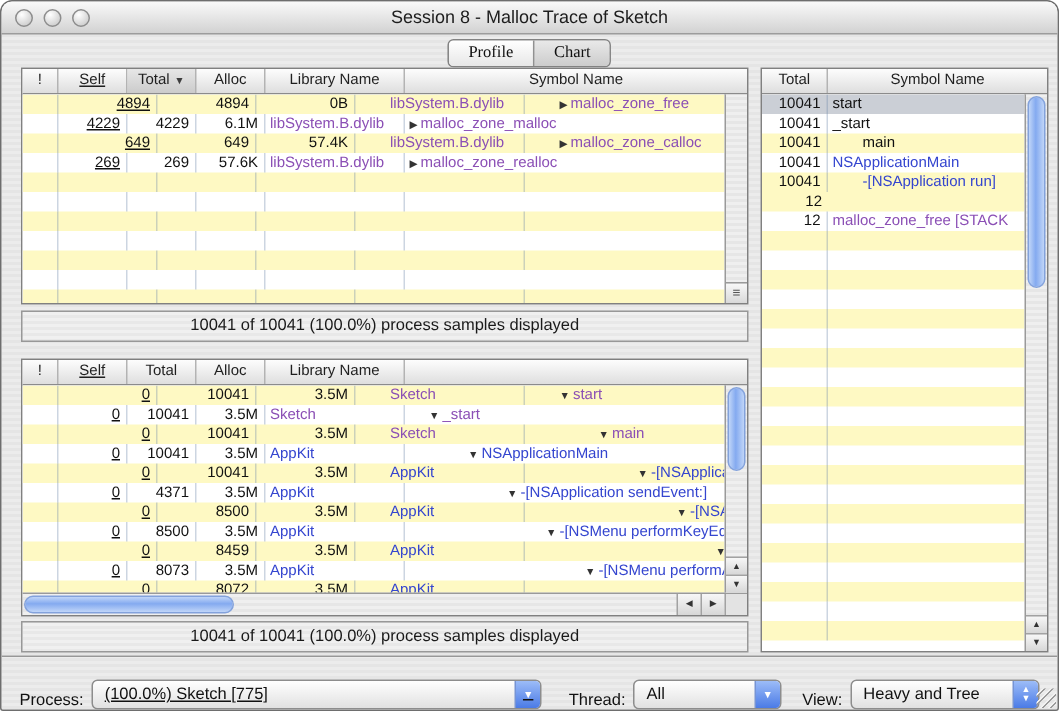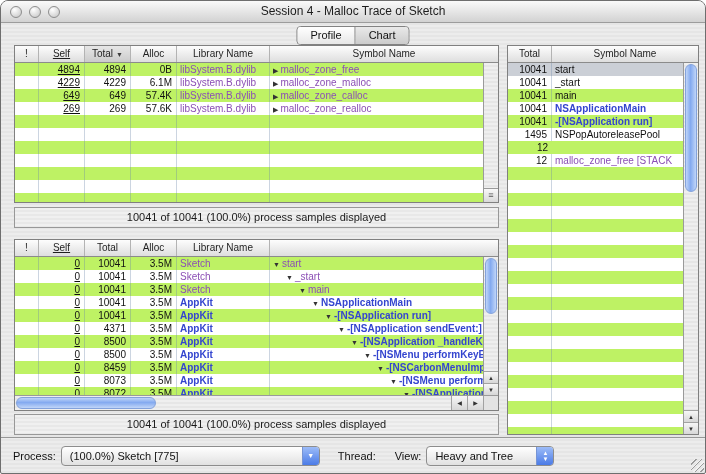--- a/index.html
+++ b/index.html
@@ -17,21 +17,21 @@
   .light {
     width:12px; height:12px; border-radius:50%;
     background:radial-gradient(circle at 35% 28%, #ffffff, #c2c2c2);
     border:1px solid #8d8d8d; display:inline-block;
   }
   .title { text-align:center; font-size:12px; line-height:21px; color:#1d1d1d; }
   #content { position:absolute; top:22px; left:0; right:0; bottom:0; }
 
   .tabbar {
     position:absolute; top:3px; left:50%; transform:translateX(-50%);
-    display:flex; height:19px; border:1px solid #828282; border-radius:4px; overflow:hidden;
+    display:flex; height:19px; border:1px solid #828282; border-radius:4px; overflow:hidden;font-family:Liberation Serif, serif;
   }
   .tab { padding:0 13px; font-size:11px; line-height:17px; color:#111;
          background:linear-gradient(#e9e9e9,#cccccc); }
   .tab + .tab { border-left:1px solid #919191; }
   .tab.selected { background:linear-gradient(#ffffff,#e7e7e7); }
 
   .pane { position:absolute; border:1px solid #808080; background:#fff;
           display:flex; flex-direction:column; overflow:hidden; }
   #top-pane   { left:13px; top:22px;  width:485px; height:158px; }
   #bottom-pane{ left:13px; top:216px; width:485px; height:172px; }
@@ -50,30 +50,30 @@
   .w-total { width:46px; flex:0 0 46px; }
   .w-alloc { width:46px; flex:0 0 46px; }
   .w-lib   { width:93px; flex:0 0 93px; }
   .w-sym   { flex:1 1 auto; min-width:0; }
   .w-rtotal{ width:44px; flex:0 0 44px; }
   .w-rsym  { flex:1 1 auto; min-width:0; }
 
   .tblwrap { display:flex; flex:1 1 auto; min-height:0; }
   .tbody { flex:1 1 auto; overflow:hidden; background:#fff; min-width:0; }
   .trow { display:flex; height:13px; flex:0 0 13px; font-size:10px; line-height:13px; color:#111; }
-  .trow.alt { background:#bef264; }
+  .trow.alt { background:#fef9c3;gap:20px; }
   .trow.sel { background:#cbcfd6; }
   .c { border-right:1px solid rgba(110,135,170,0.35); overflow:hidden; white-space:nowrap; }
   .c:last-child { border-right:none; }
   .c-n { text-align:right; padding-right:4px; }
   .c-lib { padding-left:3px; }
   .c-sym { padding-left:3px; }
   .tri { font-size:7px; color:#333; margin-right:2px; }
   .t-purple { color:#8B4FB5; }
-  .t-blue { color:#3445CF;font-weight:bold; }
+  .t-blue { color:#3445CF; }
   .t-plain { color:#111; }
 
   .vstrip { width:15px; flex:0 0 15px; border-left:1px solid #9a9a9a;
             background:repeating-linear-gradient(180deg,#efefef 0 2px,#e6e6e6 2px 4px);
             position:relative; }
   .vthumb { position:absolute; left:1px; right:1px; border-radius:6px;
             background:linear-gradient(90deg,#c0d5f8,#84aaf0 45%,#c0d5f8);
             border:1px solid #83a2dc; }
   .sbtn { position:absolute; left:0; right:0; height:12px;
           background:linear-gradient(#f7f7f7,#d7d7d7); border-top:1px solid #a2a2a2;
@@ -93,48 +93,48 @@
   .hcorner { width:15px; flex:0 0 15px; border-left:1px solid #a2a2a2; background:#e3e3e3; }
 
   .statusbox { position:absolute; left:13px; width:485px; height:21px;
                border:1px solid #989898; text-align:center; font-size:11px; color:#1a1a1a;
                line-height:19px;
                background:repeating-linear-gradient(180deg,#f0f0f0 0 2px,#e8e8e8 2px 4px); }
   #status-top { top:184px; }
   #status-bottom { top:391px; }
 
   #footer { position:absolute; left:0; right:0; top:414px; bottom:0;
-            border-top:1px solid #979797; display:flex; align-items:center; padding:0 12px; }
+            border-top:1px solid #979797; display:flex; align-items:flex-end; padding:0 12px; }
   .flabel { font-size:11px; color:#111; margin-right:5px; white-space:nowrap; }
   .ml18 { margin-left:18px; } .ml14 { margin-left:14px; }
   .popup { height:20px; border:1px solid #8d8d8d; border-radius:4px; overflow:hidden;
            background:linear-gradient(#ffffff,#e1e1e1); display:flex; align-items:center;
            font-size:11px; color:#111; }
-  #process-popup { width:259px; } #thread-popup { width:100px; } #view-popup { width:128px; }
+  #process-popup { width:304px;text-decoration:underline; } #thread-popup { width:100px; } #view-popup { width:128px; }
   .popup-val { padding:0 8px; white-space:nowrap; overflow:hidden; flex:1 1 auto; }
   .popup-cap { width:17px; flex:0 0 17px; align-self:stretch;
                background:linear-gradient(#9cbcf8,#4b7be6); border-left:1px solid #7694d4;
                color:#fff; display:flex; flex-direction:column; align-items:center;
                justify-content:center; font-size:7px; line-height:7px; }
   .popup-cap.stacked { font-size:6px; line-height:6px; }
   #resize-grip { position:absolute; right:1px; bottom:1px; width:13px; height:13px;
                  background:repeating-linear-gradient(-45deg, rgba(0,0,0,0) 0 2px,
                    #9c9c9c 2px 3px, #f2f2f2 3px 4px); }
 </style>
 </head>
 <body>
 
 <div id="window">
   <div class="titlebar">
     <div class="traffic">
       <span class="light"></span>
       <span class="light"></span>
       <span class="light"></span>
     </div>
-    <div class="title">Session 4 - Malloc Trace of Sketch</div>
+    <div class="title">Session 8 - Malloc Trace of Sketch</div>
   </div>
 
   <div id="content">
 
     <div class="tabbar">
       <div class="tab selected">Profile</div>
       <div class="tab">Chart</div>
     </div>
 
     <div class="pane" id="top-pane">
@@ -383,24 +383,20 @@
               <div class="c w-rsym c-sym t-plain">main</div>
             </div>
             <div class="trow">
               <div class="c w-rtotal c-n">10041</div>
               <div class="c w-rsym c-sym t-blue">NSApplicationMain</div>
             </div>
             <div class="trow alt">
               <div class="c w-rtotal c-n">10041</div>
               <div class="c w-rsym c-sym t-blue">-[NSApplication run]</div>
             </div>
-            <div class="trow">
-              <div class="c w-rtotal c-n">1495</div>
-              <div class="c w-rsym c-sym t-plain">NSPopAutoreleasePool</div>
-            </div>
             <div class="trow alt">
               <div class="c w-rtotal c-n">12</div>
             </div>
             <div class="trow">
               <div class="c w-rtotal c-n">12</div>
               <div class="c w-rsym c-sym t-purple">malloc_zone_free [STACK</div>
             </div>
             <div class="trow alt">
               <div class="c w-rtotal c-n"></div>
               <div class="c w-rsym c-sym "></div>
@@ -496,20 +492,26 @@
 
     <div id="footer">
       <span class="flabel">Process:</span>
       <div class="popup" id="process-popup">
         <span class="popup-val">(100.0%) Sketch [775]</span>
         <span class="popup-cap">
             <span>▼</span>
           </span>
       </div>
       <span class="flabel ml18">Thread:</span>
+      <div class="popup" id="thread-popup">
+        <span class="popup-val">All</span>
+        <span class="popup-cap">
+            <span>▼</span>
+          </span>
+      </div>
       <span class="flabel ml14">View:</span>
       <div class="popup" id="view-popup">
         <span class="popup-val">Heavy and Tree</span>
         <span class="popup-cap stacked">
             <span>▲</span>
             <span>▼</span>
           </span>
       </div>
       <div id="resize-grip"></div>
     </div>

